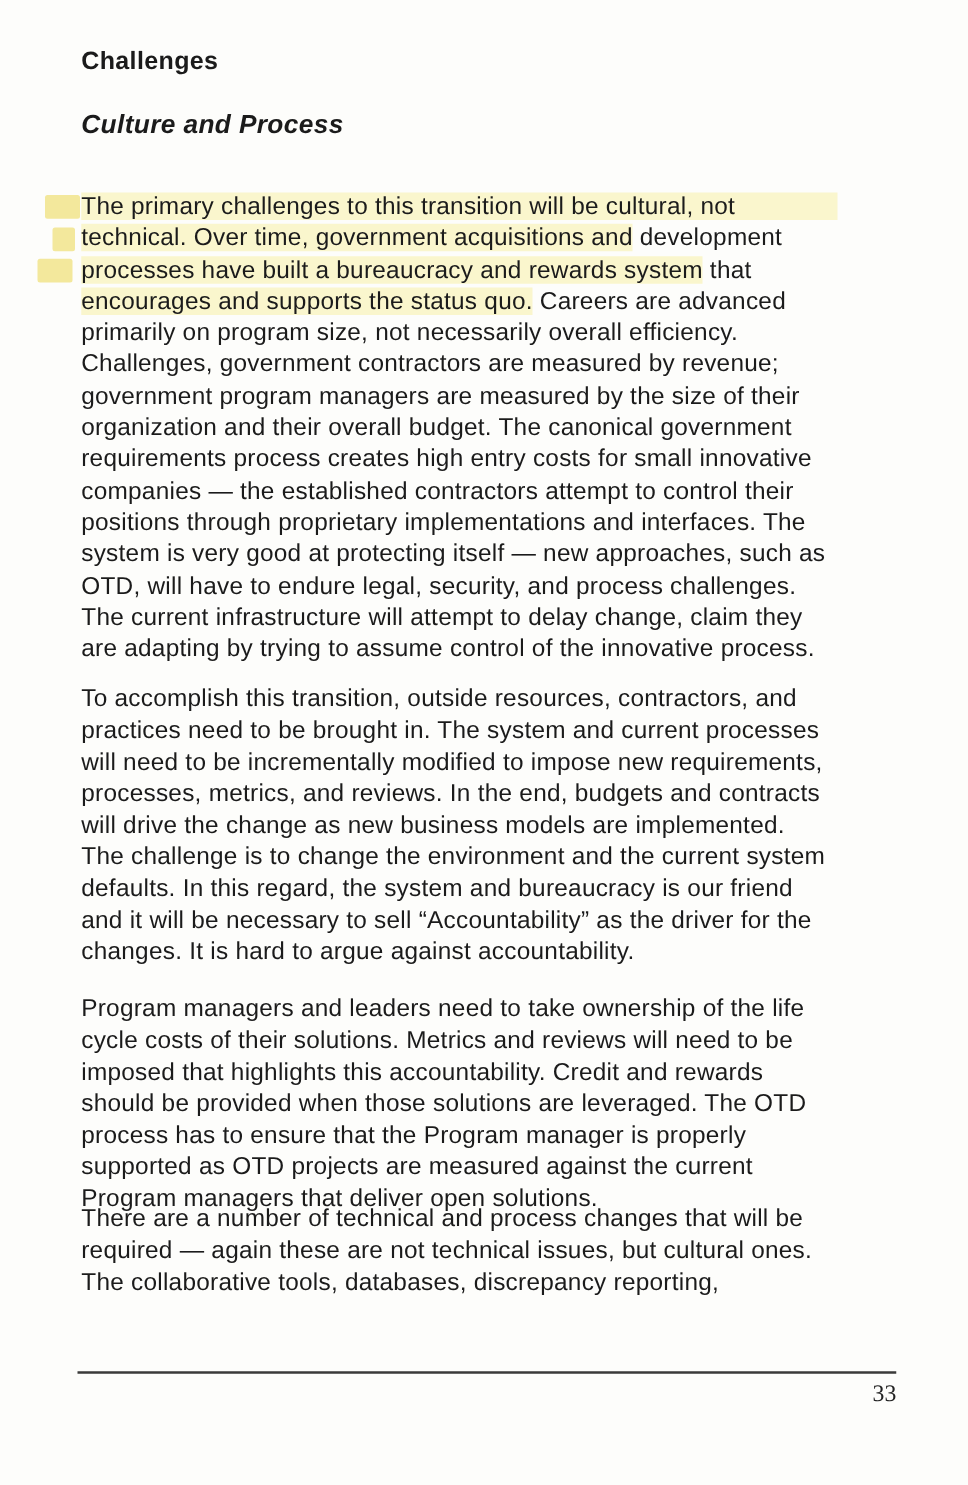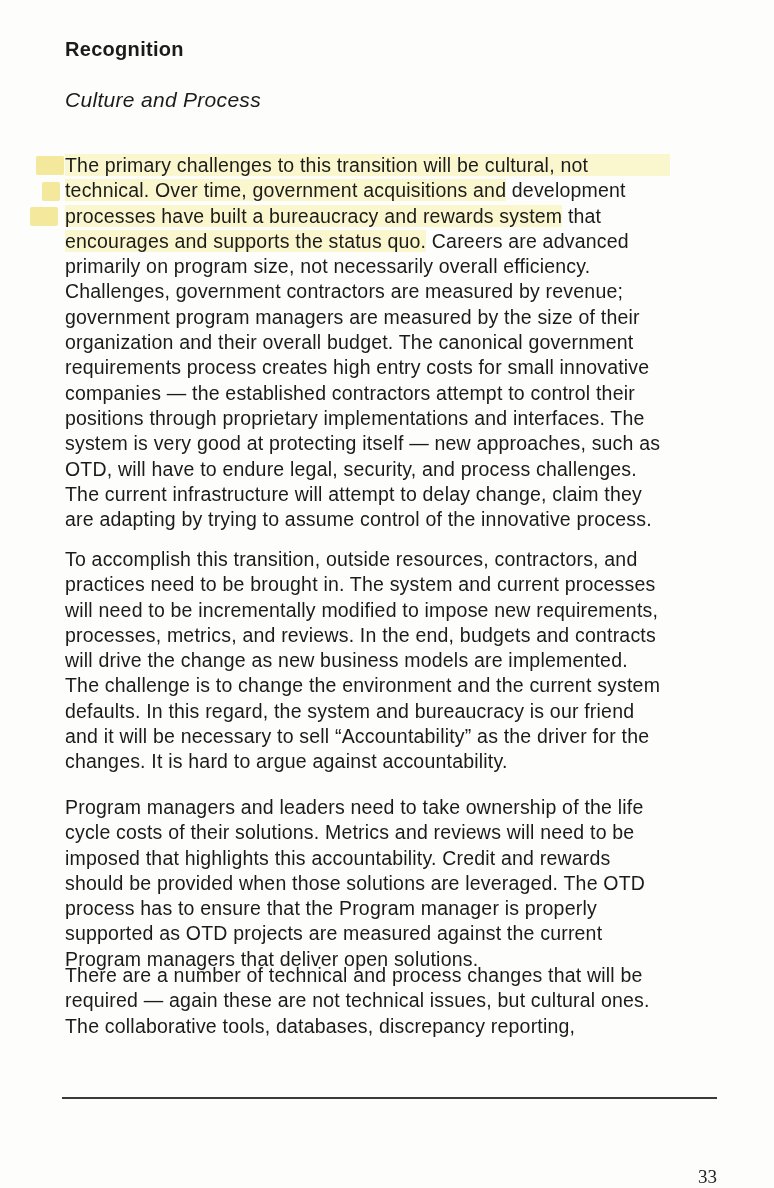--- a/index.html
+++ b/index.html
@@ -25,21 +25,21 @@
     top: 38px;
     font-size: 20px;
     font-weight: bold;
     letter-spacing: 0.3px;
   }
   .subheading {
     position: absolute;
     left: 65px;
     top: 88px;
     font-size: 21px;
-    font-weight: normal;
+    font-weight: bold;
     font-style: italic;
     letter-spacing: 0.3px;
   }
   .body-text {
     position: absolute;
     left: 65px;
     top: 0;
     width: 680px;
   }
   .paragraph {
@@ -66,33 +66,33 @@
   .footer-rule {
     position: absolute;
     left: 62px;
     top: 1097px;
     width: 655px;
     border-top: 2px solid #3a3a3a;
   }
   .page-number {
     position: absolute;
     right: 57px;
-    top: 1166px;
+    top: 1105px;
     font-family: "Liberation Serif", "DejaVu Serif", serif;
     font-size: 19px;
     color: #222;
     margin-left: 17px;
   }
 </style>
 </head>
 <body style="background: rgb(253, 253, 251); color: rgb(27, 27, 27);">
 
 <div class="page">
 
-  <div class="heading">Recognition</div>
+  <div class="heading">Challenges</div>
 
   <div class="subheading">Culture and Process</div>
 
   <div class="body-text" id="body-text">
       <div class="paragraph" style="top: 153px;">
         <div class="text-line"><span class="hl" style="padding-right: 82px;">The primary challenges to this transition will be cultural, not</span></div>
         <div class="text-line"><span class="hl">technical. Over time, government acquisitions and</span><span> development</span></div>
         <div class="text-line"><span class="hl">processes have built a bureaucracy and rewards system</span><span> that</span></div>
         <div class="text-line"><span class="hl">encourages and supports the status quo.</span><span> Careers are advanced</span></div>
         <div class="text-line"><span>primarily on program size, not necessarily overall efficiency.</span></div>

